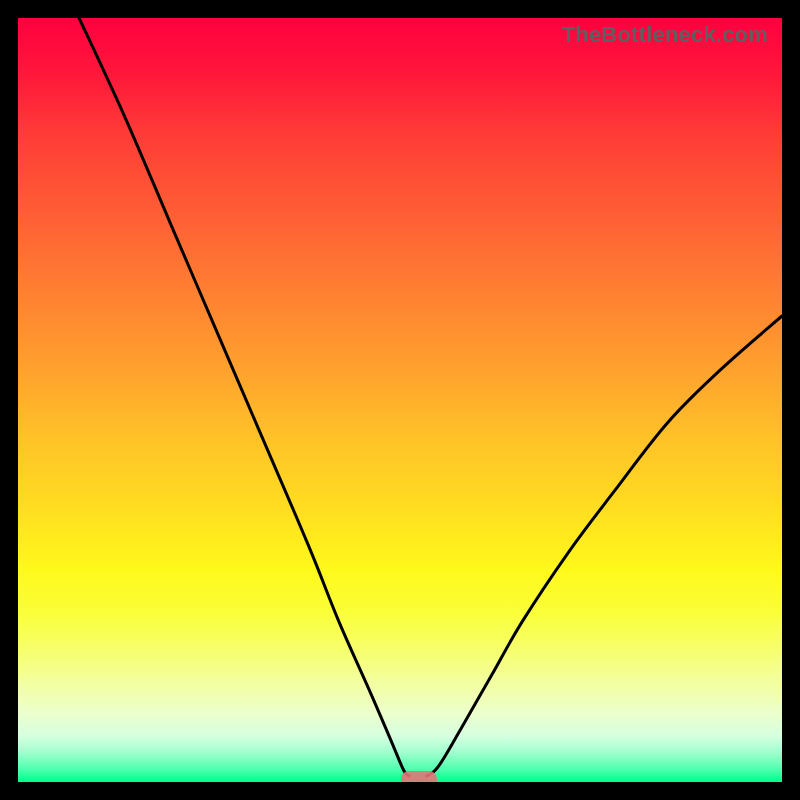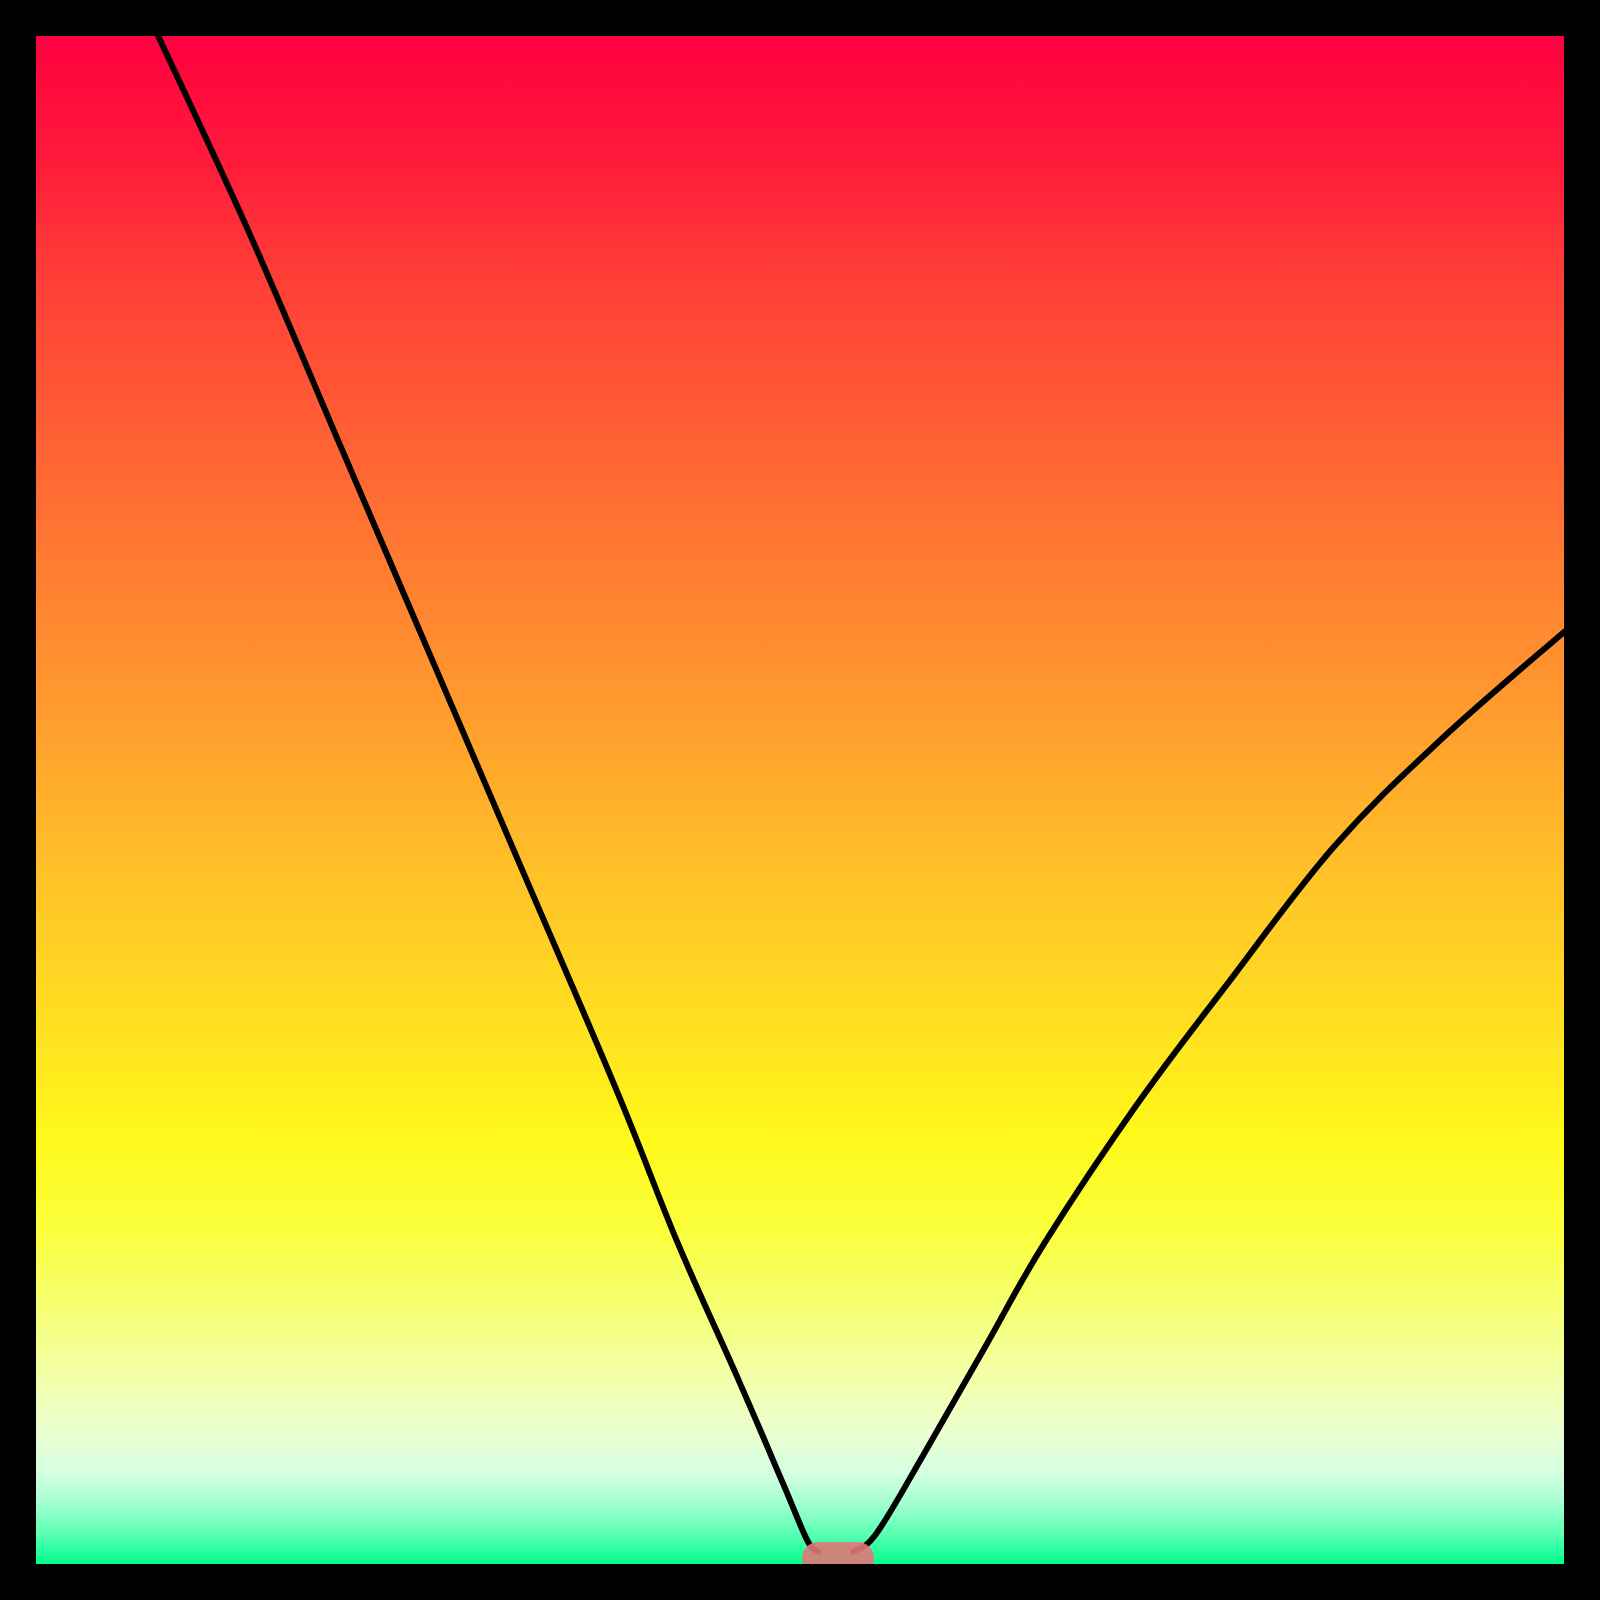--- a/index.html
+++ b/index.html
@@ -70,20 +70,21 @@
     transform: translate(-50%, -50%);
     opacity: 0.9;
   }
 </style>
 </head>
 <body>
 
 <div class="frame">
   <div class="plot">
 
+    <div class="watermark">TheBottleneck.com</div>
 
     <svg class="curve" viewBox="0 0 764 764" preserveAspectRatio="none">
       <path d="M 61.1 0.0 C 69.4 17.9, 90.5 62.2, 107.0 99.3 C 123.5 136.5, 136.3 167.8, 152.8 206.3 C 169.3 244.8, 182.1 274.7, 198.6 313.2 C 215.1 351.7, 228.0 381.7, 244.5 420.2 C 261.0 458.7, 276.6 494.2, 290.3 527.2 C 304.1 560.2, 309.9 577.4, 320.9 603.6 C 331.9 629.7, 341.8 650.3, 351.4 672.3 C 361.1 694.3, 368.2 711.4, 374.4 725.8 C 380.5 740.2, 382.8 746.8, 385.8 752.5 C 388.8 758.3, 390.2 756.9, 391.2 757.9" fill="none" stroke="#000" stroke-width="3" stroke-linecap="round" stroke-linejoin="round"></path>
       <path d="M 408.7 757.9 C 410.8 756.2, 414.0 757.2, 420.2 748.7 C 426.4 740.2, 433.5 727.0, 443.1 710.5 C 452.7 694.0, 462.7 676.3, 473.7 657.0 C 484.7 637.8, 490.5 625.6, 504.2 603.6 C 518.0 581.6, 533.6 558.2, 550.1 534.8 C 566.6 511.4, 578.0 497.1, 595.9 473.7 C 613.8 450.3, 630.1 426.9, 649.4 404.9 C 668.7 382.9, 682.3 370.7, 702.9 351.4 C 723.5 332.2, 753.0 307.6, 764.0 298.0" fill="none" stroke="#000" stroke-width="3" stroke-linecap="round" stroke-linejoin="round"></path>
     </svg>
 
     <div class="marker" style="left: 401.1px; top: 761px; background: rgb(224, 120, 120);"></div>
 
   </div>
 </div>

